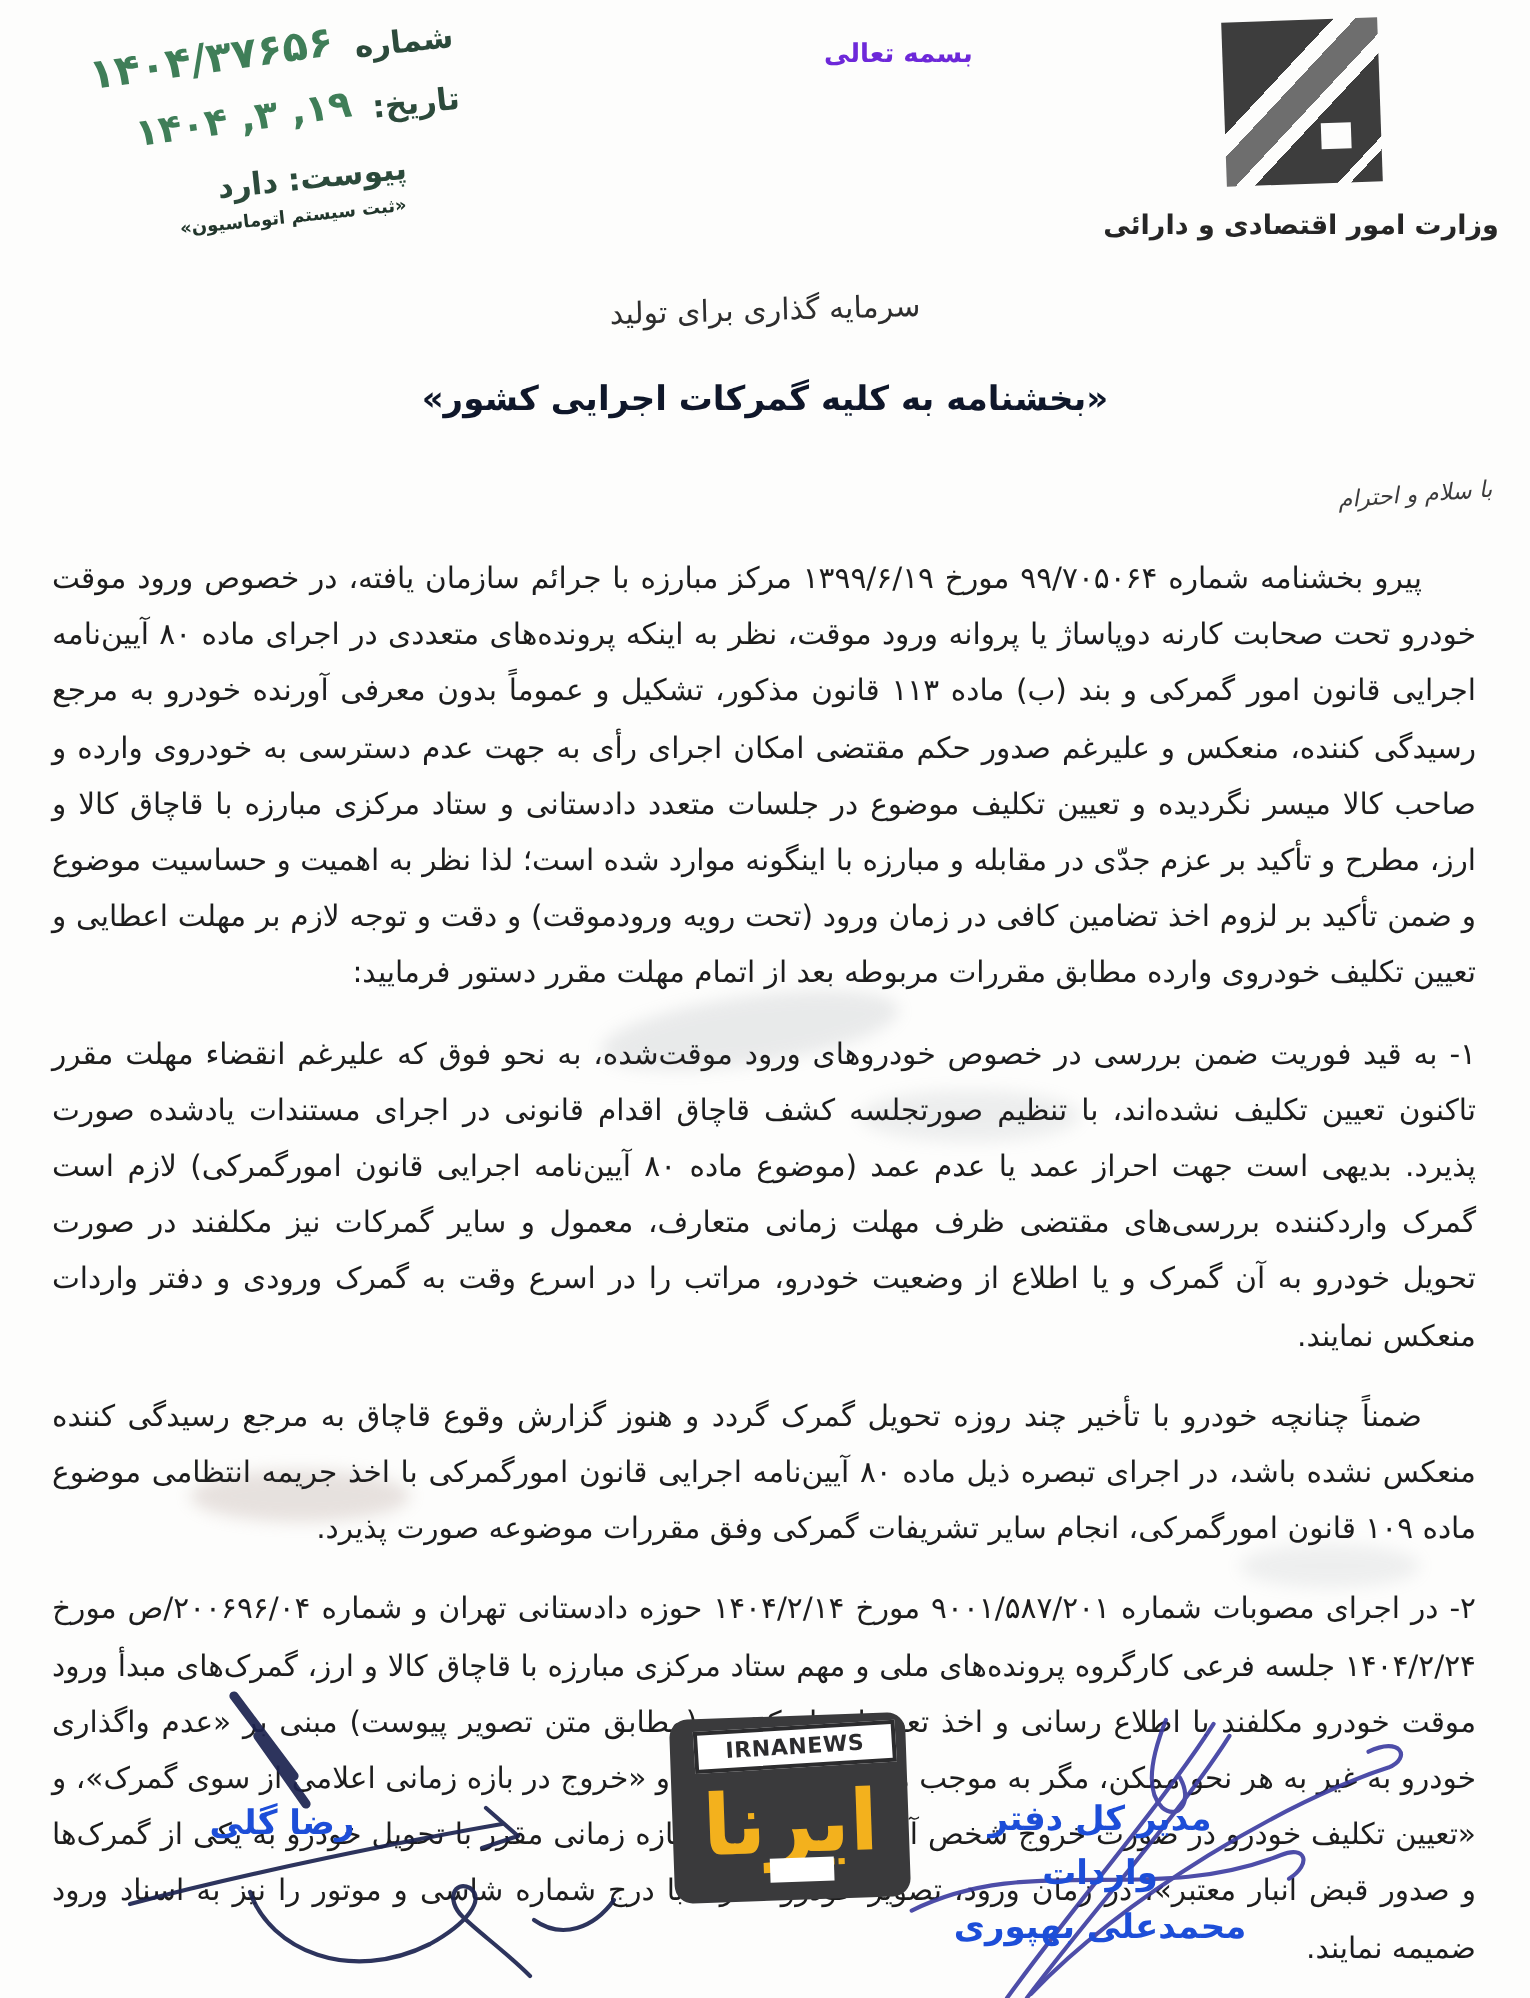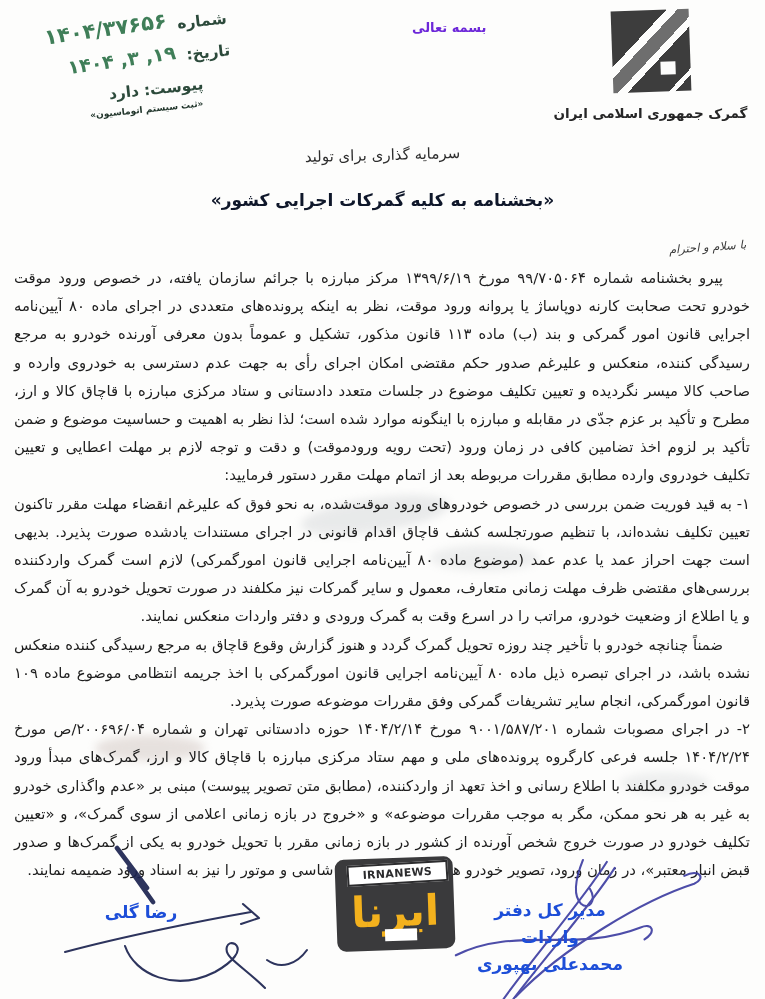--- a/index.html
+++ b/index.html
@@ -33,21 +33,21 @@
   
   .slogan{position:absolute;top:146px;left:0;right:0;text-align:center;font-size:15px;color:#2e2e2e;
           transform:rotate(-1.5deg);direction:rtl;}
   .doc-title{position:absolute;top:190px;left:0;right:0;text-align:center;font-size:17px;font-weight:bold;
              color:#0f172a;direction:rtl;}
   .greeting{position:absolute;top:240px;left:655px;width:105px;text-align:center;font-size:11.5px;
             color:#3b3b3b;font-style:italic;transform:rotate(-4deg);direction:rtl;}
   
   .body-text{position:absolute;top:264px;left:14px;right:15px;direction:rtl;text-align:justify;
              font-size:14.8px;line-height:28.2px;color:var(--text-ink);}
-  .para{margin:0;}
+  .para{margin:12px;}
   .para.indent{text-indent:27px;}
   .bold{font-weight:normal;}
   
   .ghost{position:absolute;border-radius:50%;filter:blur(4px);background:#9aa0a6;}
   .g1{top:498px;left:300px;width:150px;height:34px;opacity:.20;transform:rotate(-8deg);}
   .g2{top:545px;left:430px;width:110px;height:26px;opacity:.16;}
   .g3{top:735px;left:95px;width:110px;height:26px;background:#b9a7a0;opacity:.32;}
   .g4{top:772px;left:620px;width:90px;height:22px;opacity:.15;}
   .edge-arc{position:absolute;left:-10px;width:26px;height:46px;border:2.5px solid #777;border-radius:50%;
             opacity:.55;border-top-color:transparent;border-right-color:transparent;border-bottom-color:transparent;}
@@ -93,21 +93,21 @@
     </div>
     <div class="ref-row r4">«ثبت سیستم اتوماسیون»</div>
   </div>
 
   <div class="bismillah">بسمه تعالی</div>
 
   <div class="letterhead">
     <div class="emblem">
         <i class="notch"></i>
       </div>
-    <div class="org-line">گمرک جمهوری اسلامی ایران</div>
+    <div class="org-line">وزارت امور اقتصادی و دارائی</div>
   </div>
 
   <div class="slogan">سرمایه گذاری برای تولید</div>
   <div class="doc-title">«بخشنامه به کلیه گمرکات اجرایی کشور»</div>
   <div class="greeting">با سلام و احترام</div>
 
   <div class="ghost g1"></div>
   <div class="ghost g2"></div>
   <div class="ghost g3"></div>
   <div class="ghost g4"></div>

